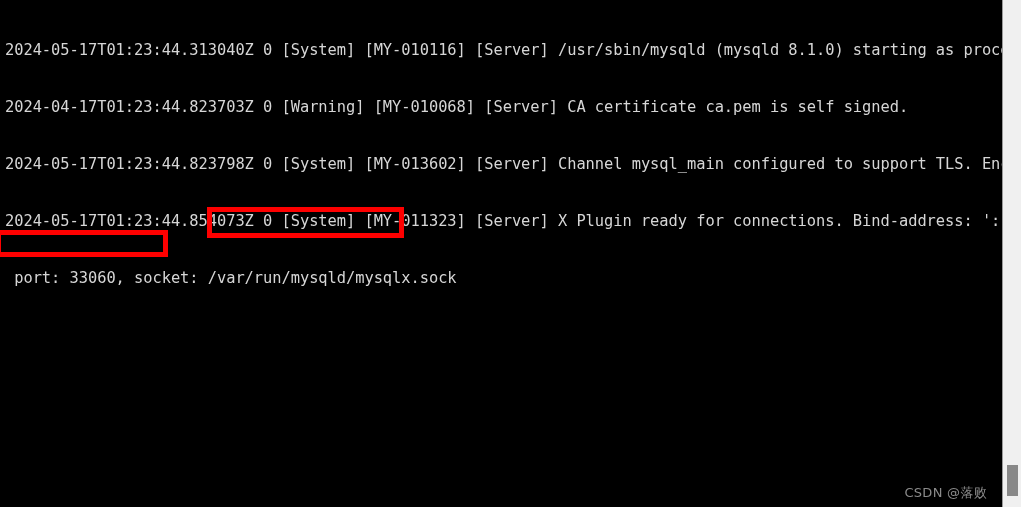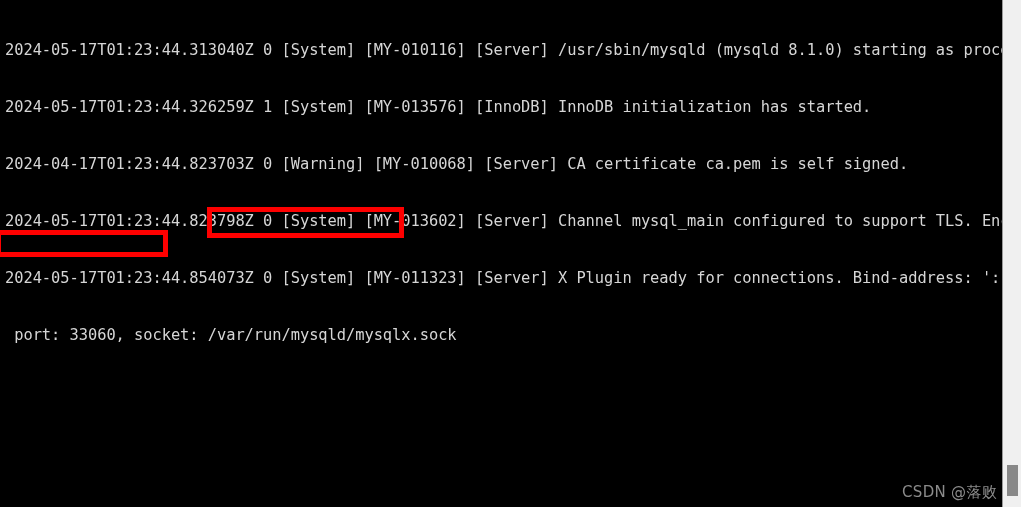--- a/index.html
+++ b/index.html
@@ -82,38 +82,37 @@
     left: 4px;
     top: 465px;
     width: 11px;
     height: 31px;
     background: #888888;
   }
 
   
   #watermark {
     position: absolute;
-    right: 24px;
+    right: 34px;
     bottom: 5px;
     color: #8b8b8b;
     font-family: "DejaVu Sans", "Liberation Sans", sans-serif;
-    font-size: 15px;
+    font-size: 13px;
     letter-spacing: 0.3px;
     white-space: nowrap;
     pointer-events: none;
   }
 </style>
 </head>
 <body>
 
 <div id="terminal-window">
 
   <div id="terminal-output">
     <div class="term-line">2024-05-17T01:23:44.313040Z 0 [System] [MY-010116] [Server] /usr/sbin/mysqld (mysqld 8.1.0) starting as proces</div>
-    <div class="term-line">2024-05-17T01:23:44.326259Z 1 [System] [MY-013576] [InnoDB] InnoDB initialization has started.</div>
     <div class="term-line">2024-04-17T01:23:44.823703Z 0 [Warning] [MY-010068] [Server] CA certificate ca.pem is self signed.</div>
     <div class="term-line">2024-05-17T01:23:44.823798Z 0 [System] [MY-013602] [Server] Channel mysql_main configured to support TLS. Encr</div>
     <div class="term-line">2024-05-17T01:23:44.854073Z 0 [System] [MY-011323] [Server] X Plugin ready for connections. Bind-address: '::'</div>
     <div class="term-line"> port: 33060, socket: /var/run/mysqld/mysqlx.sock</div>
     
     
     
     
     
     

